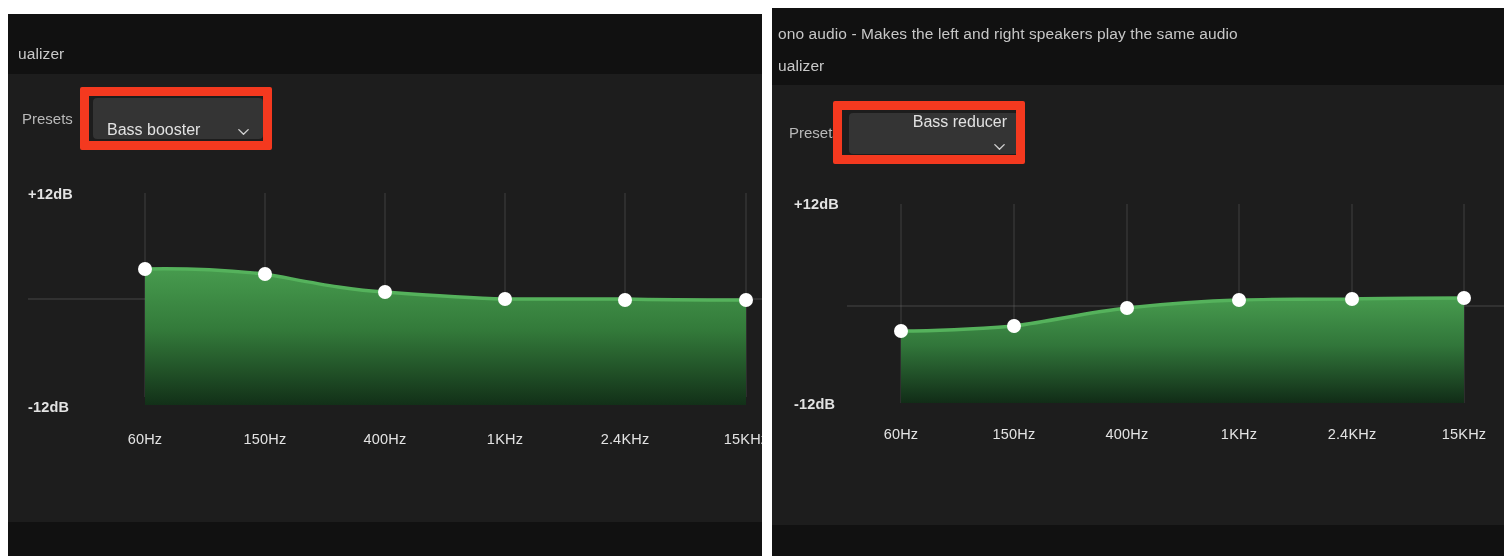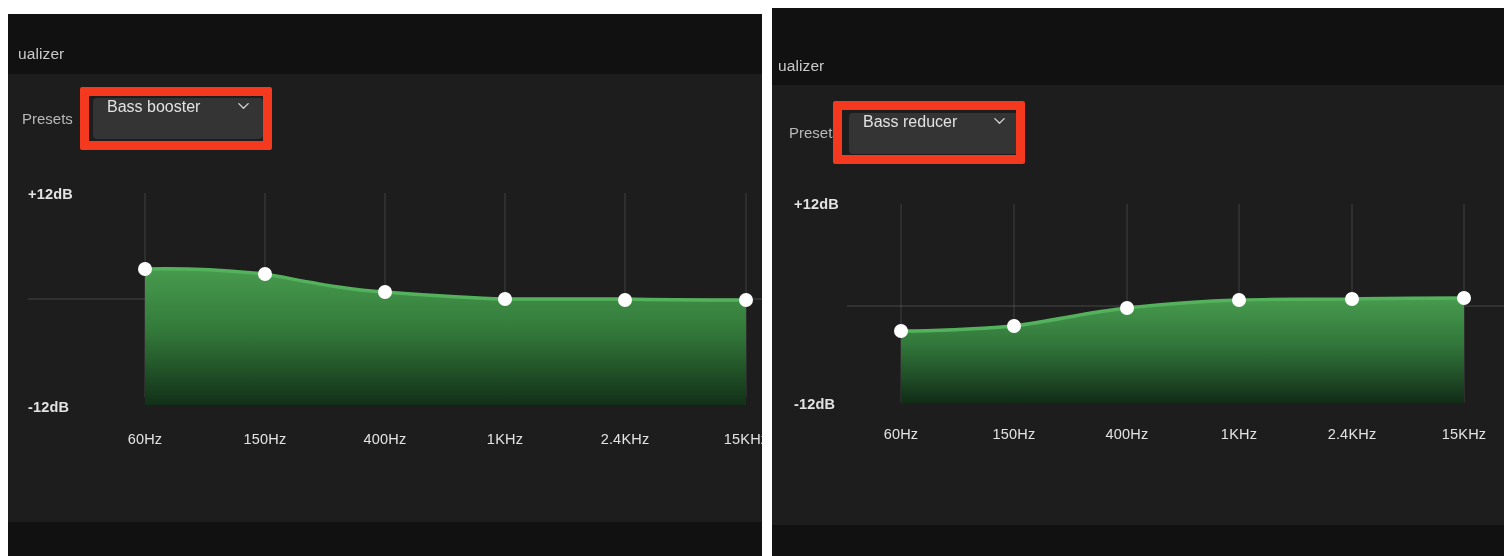--- a/index.html
+++ b/index.html
@@ -46,21 +46,21 @@
     box-sizing:border-box;
     border-radius:2px;
     pointer-events:none;
   }
   .dropdown{
     position:absolute;
     background:#343434;
     border-radius:4px;
     box-sizing:border-box;
     display:flex;
-    align-items:flex-start;
+    align-items:flex-end;
     padding:0 12px 0 14px;
   }
   .dropdown .dd-text{
     color:#e2e2e2;
     font-size:16px;
     white-space:nowrap;
     flex:1;
   }
   .chev{
     width:15px;height:15px;
@@ -175,28 +175,29 @@
       <div class="xtick" style="left:738px;top:357px;">15KHz</div>
 
       <div class="redbox" style="left:72px;top:13px;width:192px;height:63px;"></div>
     </div>
 
     <div class="footer-strip" style="left:0px;top:508px;width:754px;height:34px;"></div>
   </div>
 
   <div class="panel" style="left:772px;top:8px;width:732px;height:548px;">
 
+    <div class="panel-desc" style="left:6px;top:17px;">ono audio - Makes the left and right speakers play the same audio</div>
 
     <div class="panel-title" style="left:6px;top:49px;">ualizer</div>
 
     <div class="card" style="left:0px;top:77px;width:732px;height:440px;">
 
       <div class="presets-label" style="left:17px;top:39px;">Presets</div>
 
-      <div class="dropdown" style="left:77px;top:28px;width:170px;height:41px;">
+      <div class="dropdown" style="left:77px;top:28px;width:170px;height:41px;flex-direction:column;">
         <span class="dd-text">Bass reducer</span>
         <span class="chev">
           <svg viewBox="0 0 16 16" width="15" height="15" aria-hidden="true">
             <path d="M3 6 L8 11 L13 6" fill="none" stroke="#cfcfcf" stroke-width="1.5" stroke-linecap="round" stroke-linejoin="round"></path>
           </svg>
         </span>
       </div>
 
       <div class="chart" style="left:0px;top:0px;width:732px;height:440px;">
         <svg width="732" height="440" viewBox="0 0 732 440">

